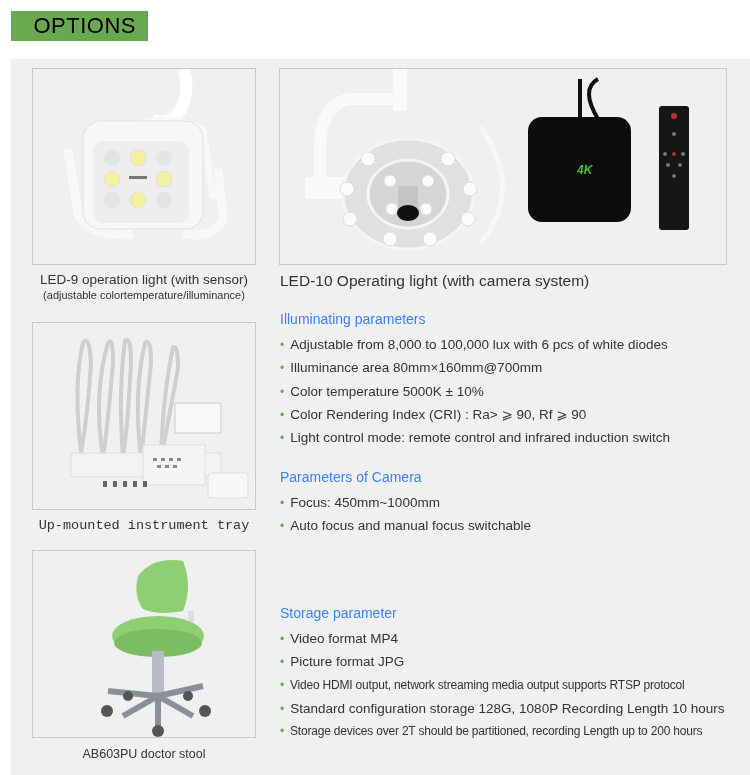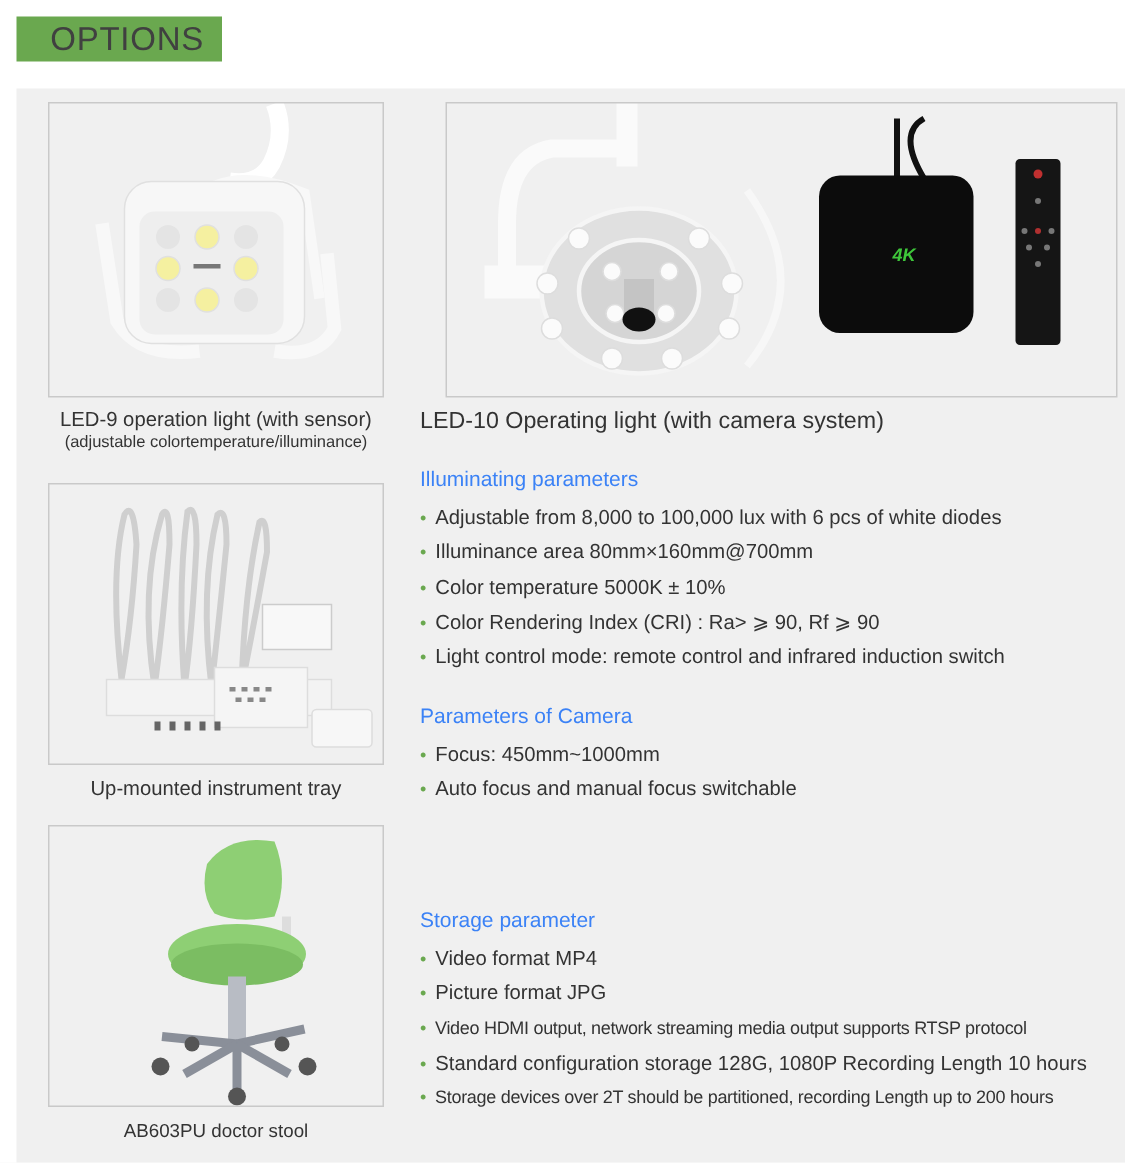--- a/index.html
+++ b/index.html
@@ -1,17 +1,17 @@
 <!DOCTYPE html>
 <html><head>
 <meta charset="utf-8">
 <style>
   html,body{margin:0;padding:0;background:#ffffff;}
   body{width:750px;height:775px;position:relative;overflow:hidden;font-family:"Liberation Sans","DejaVu Sans",sans-serif;color:#333;}
-  .hdr{position:absolute;left:11px;top:11px;width:137px;height:30px;background:#6aa84f;color:#404040;font-size:22px;line-height:30px;text-align:right;padding-right:12px;box-sizing:border-box;letter-spacing:0.5px;}
+  .hdr{position:absolute;left:11px;top:11px;width:137px;height:30px;background:#6aa84f;color:#000000;font-size:22px;line-height:30px;text-align:right;padding-right:12px;box-sizing:border-box;letter-spacing:0.5px;}
   .panel{position:absolute;left:11px;top:59px;width:739px;height:716px;background:#f0f0f0;}
   .box{position:absolute;border:1px solid #c9c9c9;background:#f0f0f0;box-sizing:border-box;overflow:hidden;}
   .cap{position:absolute;text-align:center;font-size:13.5px;color:#333;white-space:nowrap;}
   .sub{font-size:11px;display:block;margin-top:2px;}
   .title2{position:absolute;left:280px;top:272px;font-size:15.5px;color:#333;}
   .sect{position:absolute;left:280px;}
   .sect h3{margin:0 0 6px 0;font-weight:normal;color:#3b82f6;font-size:14px;}
   .sect ul{list-style:none;margin:0;padding:0;}
   .sect li{font-size:13.5px;height:23.3px;line-height:23.3px;white-space:nowrap;color:#333;}
   .sect li.sm{font-size:12px;letter-spacing:-0.2px;}
@@ -76,21 +76,21 @@
     <rect x="175" y="150" width="40" height="25" rx="3" fill="#f7f7f7" stroke="#ddd"></rect>
     <g fill="#666">
         <rect x="70" y="158" width="4" height="6"></rect>
         <rect x="80" y="158" width="4" height="6"></rect>
         <rect x="90" y="158" width="4" height="6"></rect>
         <rect x="100" y="158" width="4" height="6"></rect>
         <rect x="110" y="158" width="4" height="6"></rect>
       </g>
   </svg>
 </div>
-<div class="cap" style="left:32px;top:518px;width:224px;"><span>Up-mounted instrument tray</span></div>
+<div class="cap" style="left:32px;top:518px;width:224px;font-family:Liberation Mono, monospace;"><span>Up-mounted instrument tray</span></div>
 
 <div class="box" style="left:32px;top:550px;width:224px;height:188px;">
   <svg width="224" height="188" viewBox="0 0 224 188">
     <path d="M105 25 Q120 5 150 10 Q160 35 150 60 Q125 65 110 58 Q100 45 105 25Z" fill="#8ecf74"></path>
     <rect x="155" y="60" width="6" height="20" fill="#ddd"></rect>
     <ellipse cx="125" cy="85" rx="46" ry="20" fill="#8ecf74"></ellipse>
     <ellipse cx="125" cy="92" rx="44" ry="14" fill="#7bbd62"></ellipse>
     <rect x="119" y="100" width="12" height="50" fill="#b8bcc4"></rect>
     <g stroke="#8a8f99" stroke-width="6" fill="none">
         <path d="M125 145 L75 140"></path>
@@ -103,21 +103,21 @@
         <circle cx="74" cy="160" r="6"></circle>
         <circle cx="172" cy="160" r="6"></circle>
         <circle cx="125" cy="180" r="6"></circle>
         <circle cx="95" cy="145" r="5"></circle>
         <circle cx="155" cy="145" r="5"></circle>
       </g>
   </svg>
 </div>
 <div class="cap" style="left:32px;top:747px;width:224px;font-size:12.5px;"><span>AB603PU doctor stool</span></div>
 
-<div class="box" style="left:279px;top:68px;width:448px;height:197px;margin-left:18px;">
+<div class="box" style="left:279px;top:68px;width:448px;height:197px;">
   <svg width="448" height="197" viewBox="0 0 448 197">
     <rect x="113" y="0" width="14" height="42" fill="#fafafa"></rect>
     <path d="M118 30 L70 30 Q40 35 40 80 L40 115" stroke="#fafafa" stroke-width="12" fill="none"></path>
     <rect x="25" y="108" width="50" height="22" fill="#fafafa"></rect>
     <ellipse cx="128" cy="125" rx="65" ry="55" fill="#e0e0e0" stroke="#f5f5f5" stroke-width="3"></ellipse>
     <ellipse cx="128" cy="125" rx="40" ry="34" fill="#d5d5d5" stroke="#f5f5f5" stroke-width="3"></ellipse>
     <g fill="#fbfbfb" stroke="#ddd">
         <circle cx="88" cy="90" r="7"></circle>
         <circle cx="168" cy="90" r="7"></circle>
         <circle cx="67" cy="120" r="7"></circle>

